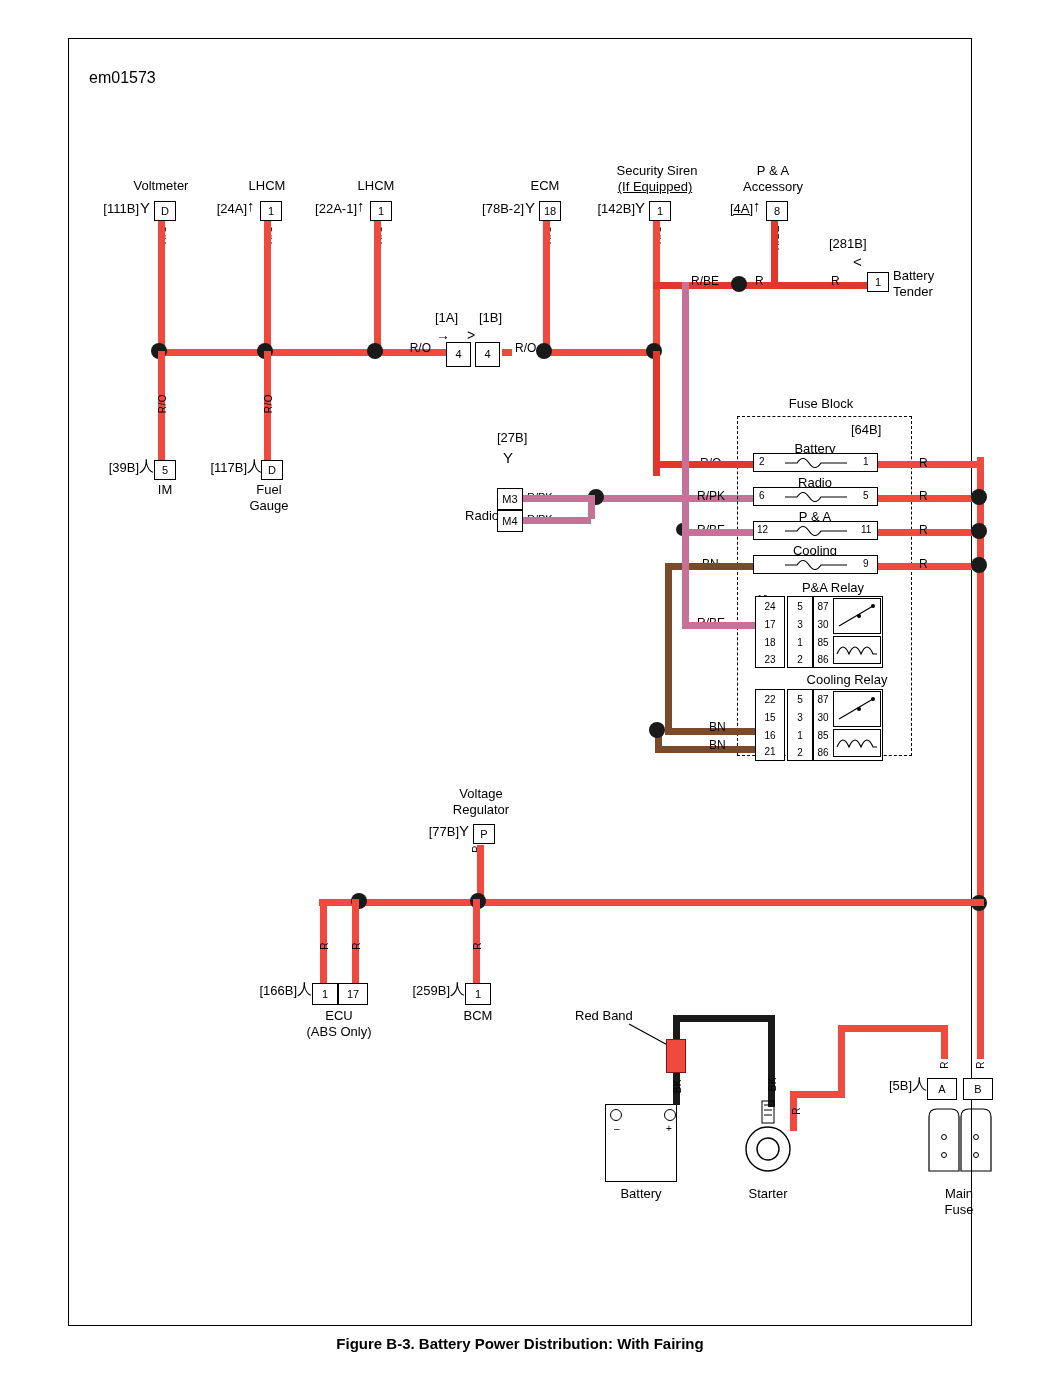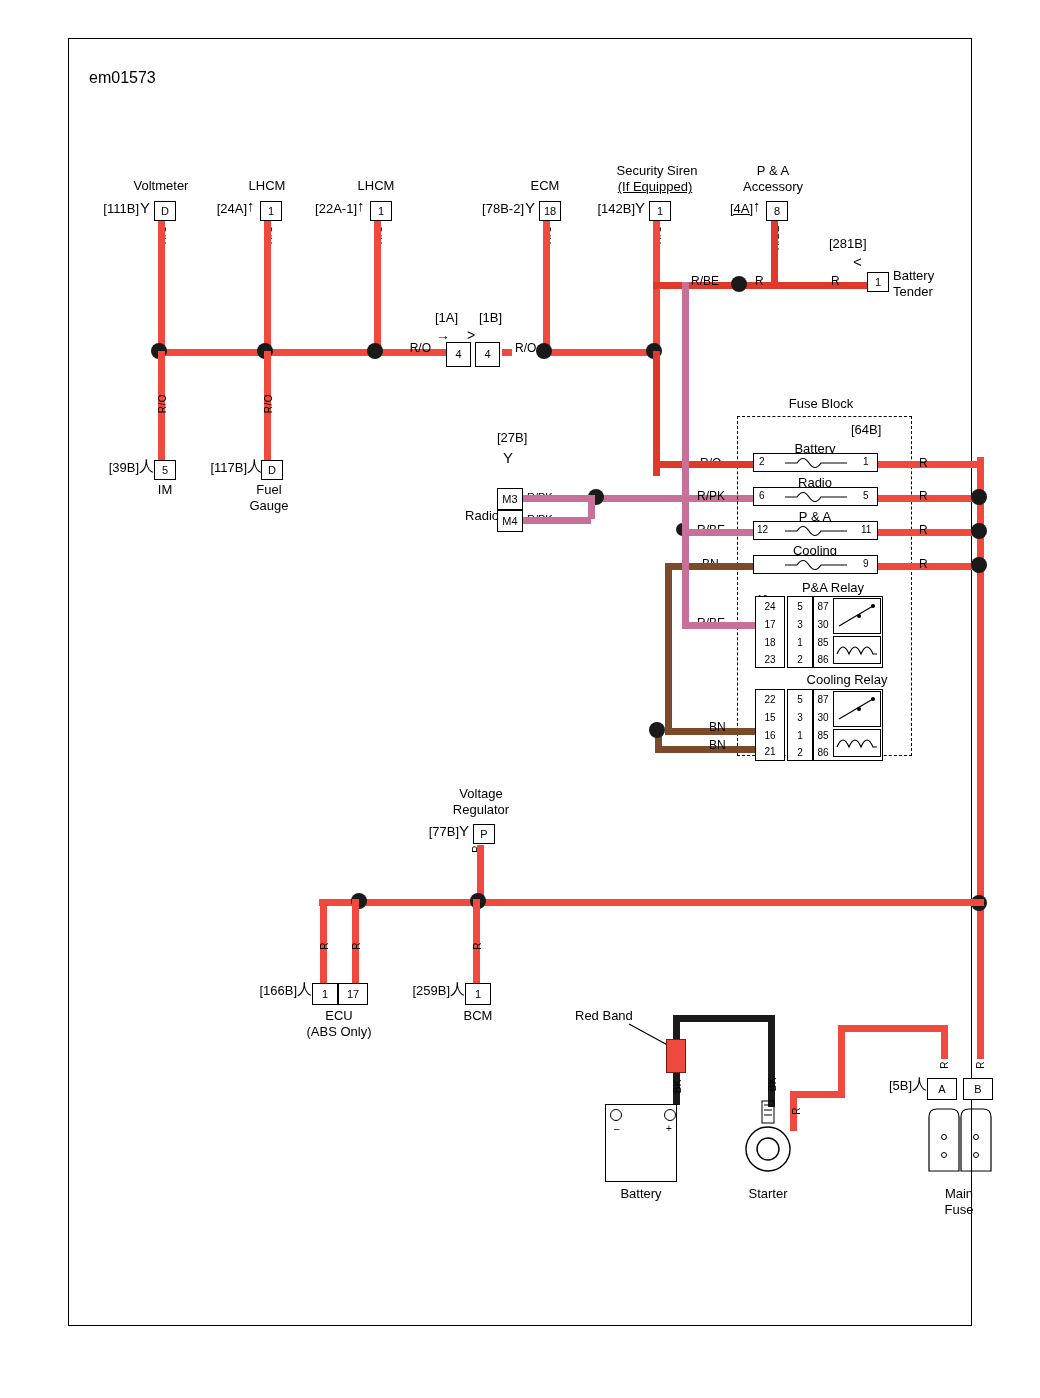--- a/index.html
+++ b/index.html
@@ -358,13 +358,14 @@
       <circle cx="19" cy="30" r="2.5" fill="none" stroke="#000"></circle>
       <circle cx="51" cy="30" r="2.5" fill="none" stroke="#000"></circle>
       <circle cx="19" cy="48" r="2.5" fill="none" stroke="#000"></circle>
       <circle cx="51" cy="48" r="2.5" fill="none" stroke="#000"></circle>
     </svg>
     <div class="lbl c" style="left:890px;top:1148px;">Main</div>
     <div class="lbl c" style="left:890px;top:1164px;">Fuse</div>
 
   </div>
 
+  <div class="title">Figure B-3. Battery Power Distribution: With Fairing</div>
 </div>
 
 </body></html>

